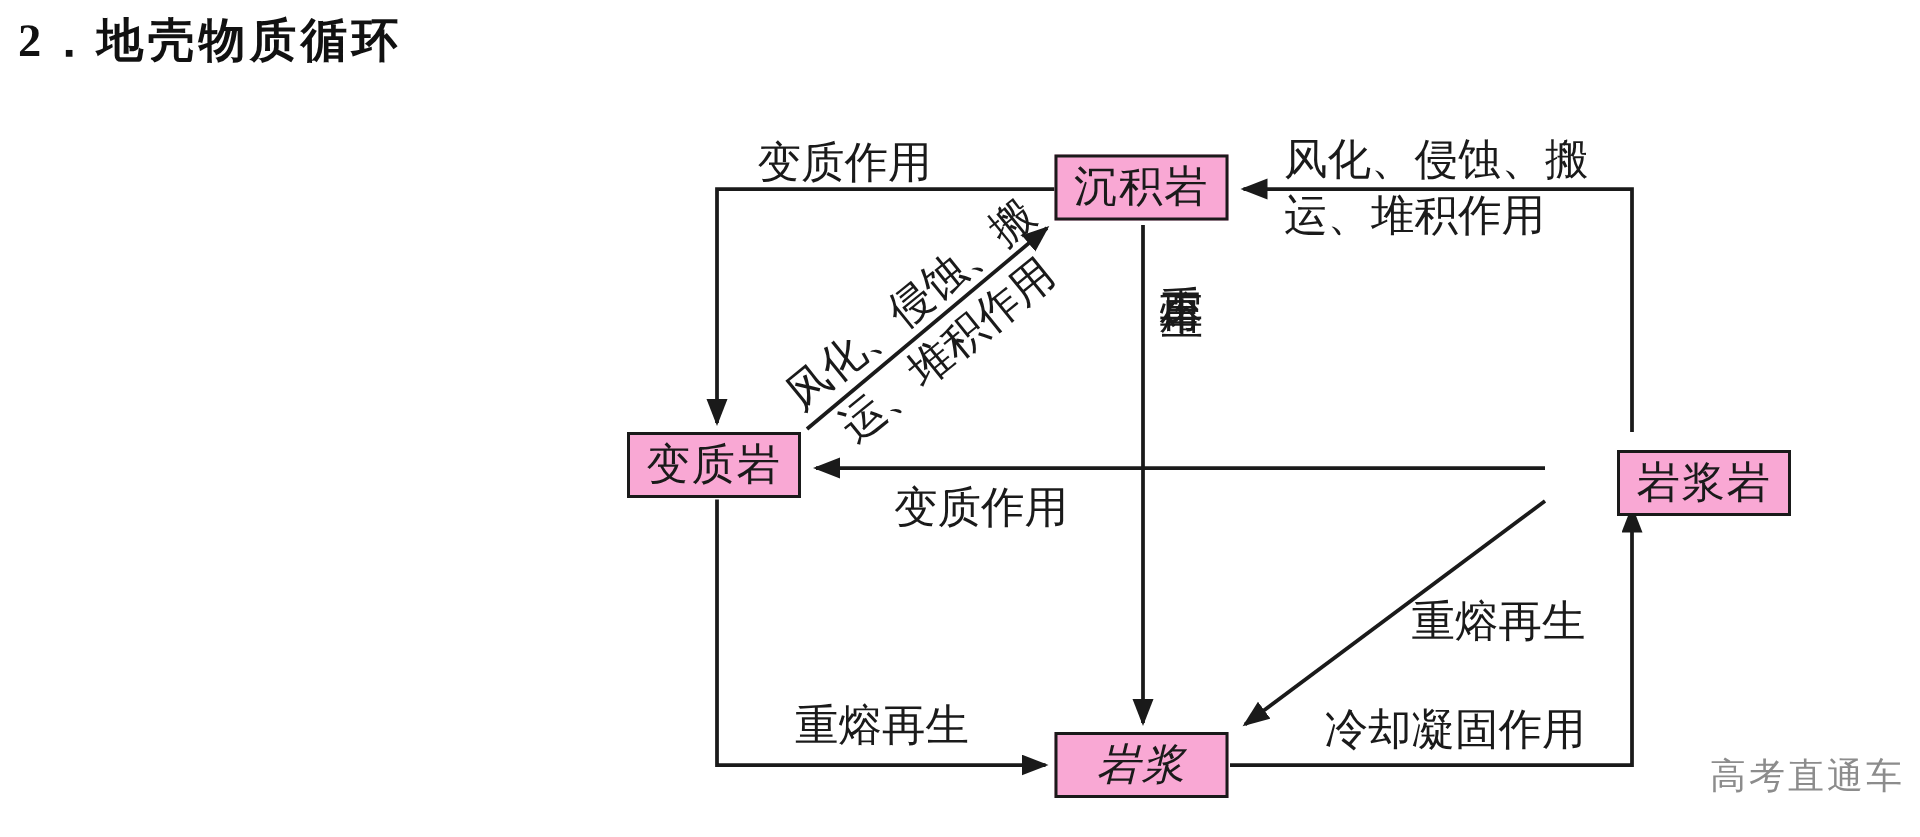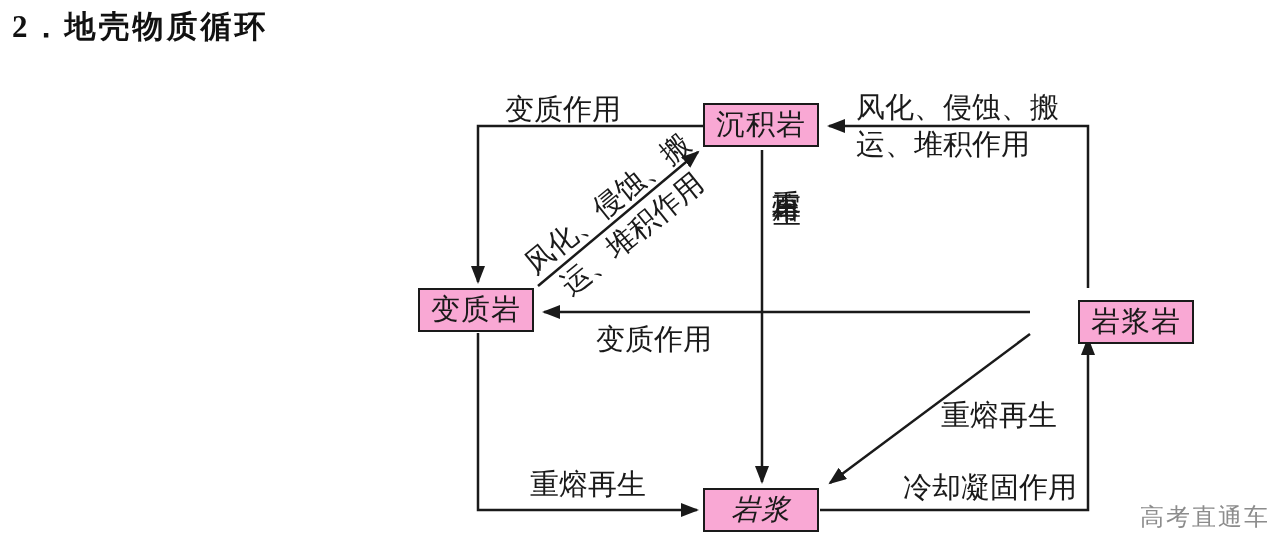--- a/index.html
+++ b/index.html
@@ -101,17 +101,17 @@
 运、堆积作用</div>
 
   <div class="lbl lbl-vert" style="left:772px;top:166px;">重熔再生</div>
 
   <div class="lbl" style="left:596px;top:321px;">变质作用</div>
 
   <div class="lbl" style="left:530px;top:466px;">重熔再生</div>
 
   <div class="lbl" style="left:941px;top:397px;">重熔再生</div>
 
-  <div class="lbl" style="left:903px;top:469px;">冷却凝固作用</div>
+  <div class="lbl" style="left:883px;top:469px;">冷却凝固作用</div>
 
   <div id="watermark" style="left:1140px;top:501px;">高考直通车</div>
 
 </div>
 
 </body></html>

